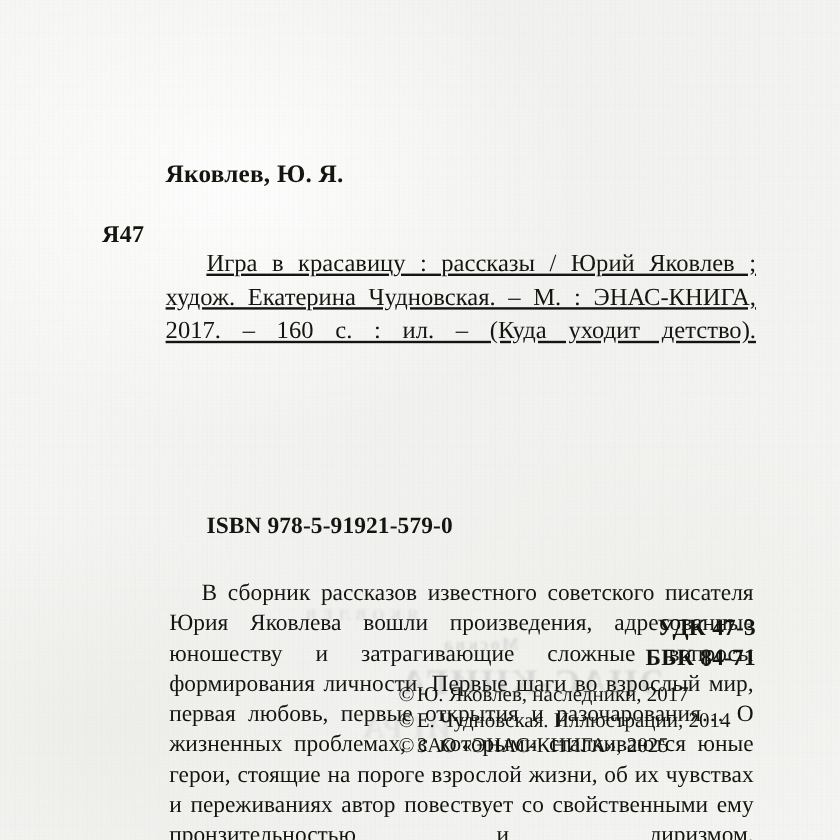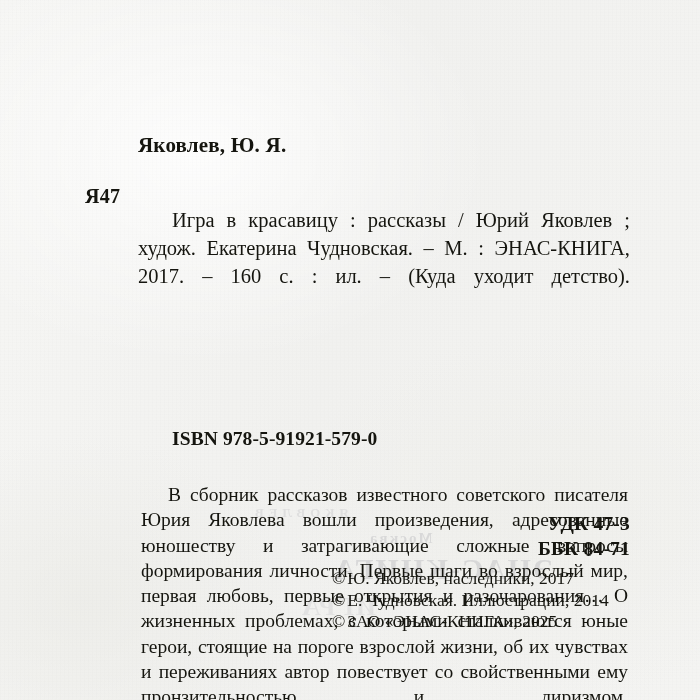--- a/index.html
+++ b/index.html
@@ -79,20 +79,21 @@
   #biblio {
     left: 138px;
     top: 158px;
     width: 492px;
     font-size: 20.5px;
     line-height: 28px;
     text-align: justify;
     text-indent: 34px;
     text-justify: inter-word;
     word-spacing: 0.5px;
+    text-decoration: underline;
   }
   #biblio::after { content: ""; display: inline-block; width: 100%; }
 
   #isbn-top {
     left: 172px;
     top: 268px;
     font-size: 19.5px;
     font-weight: bold;
     letter-spacing: 0.1px;
   }

